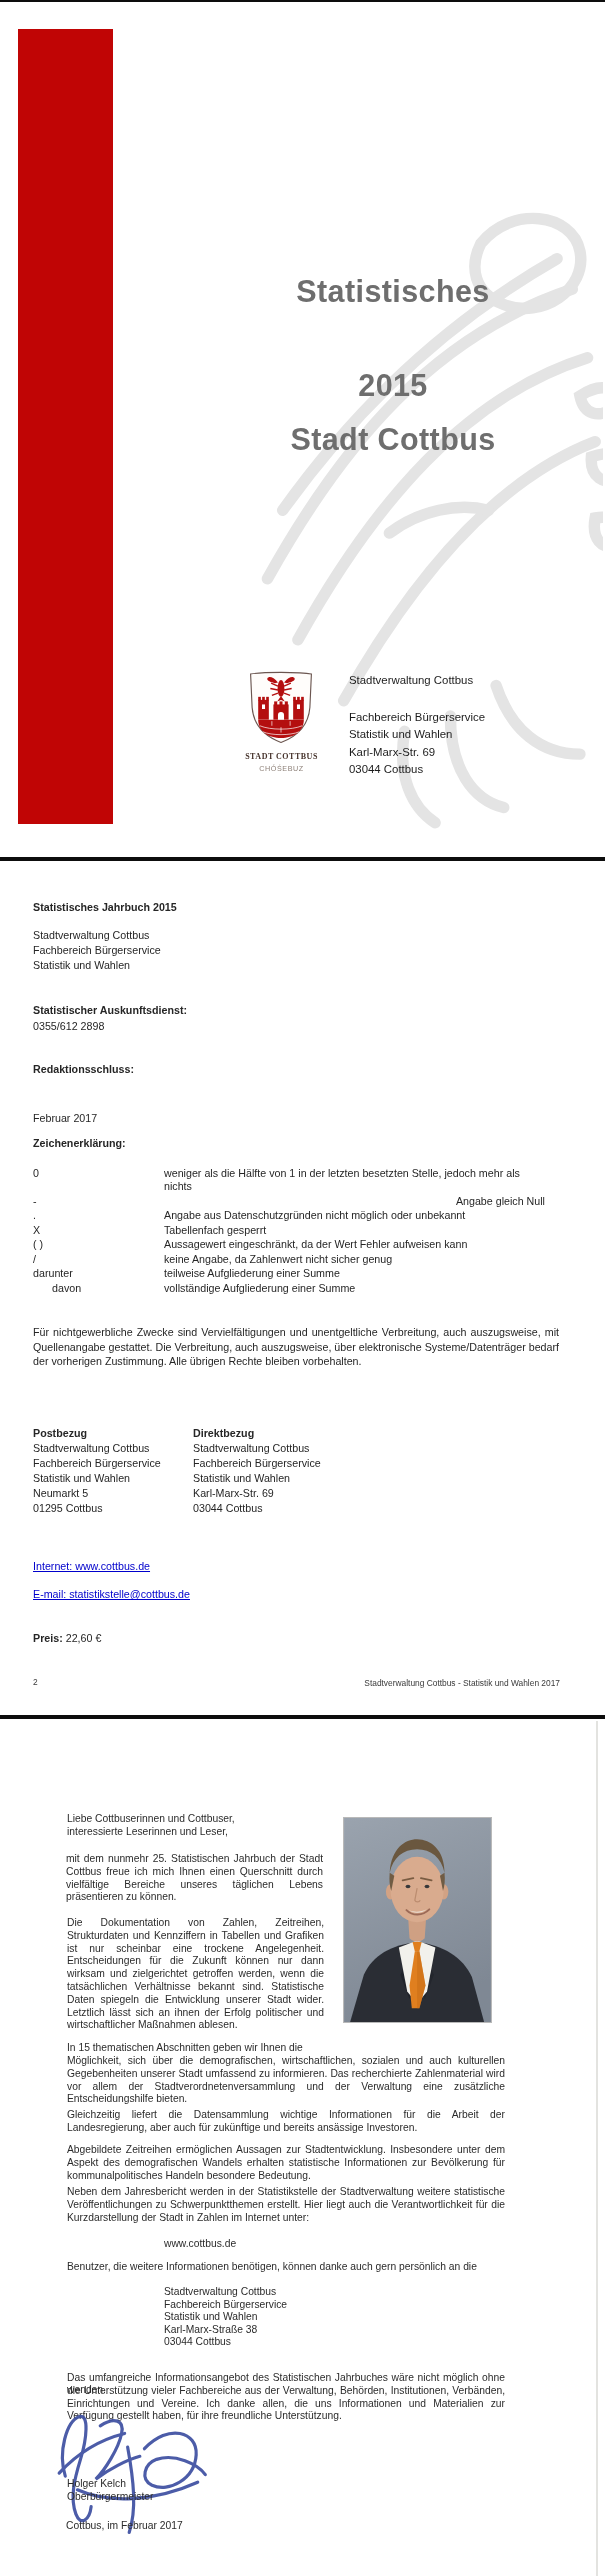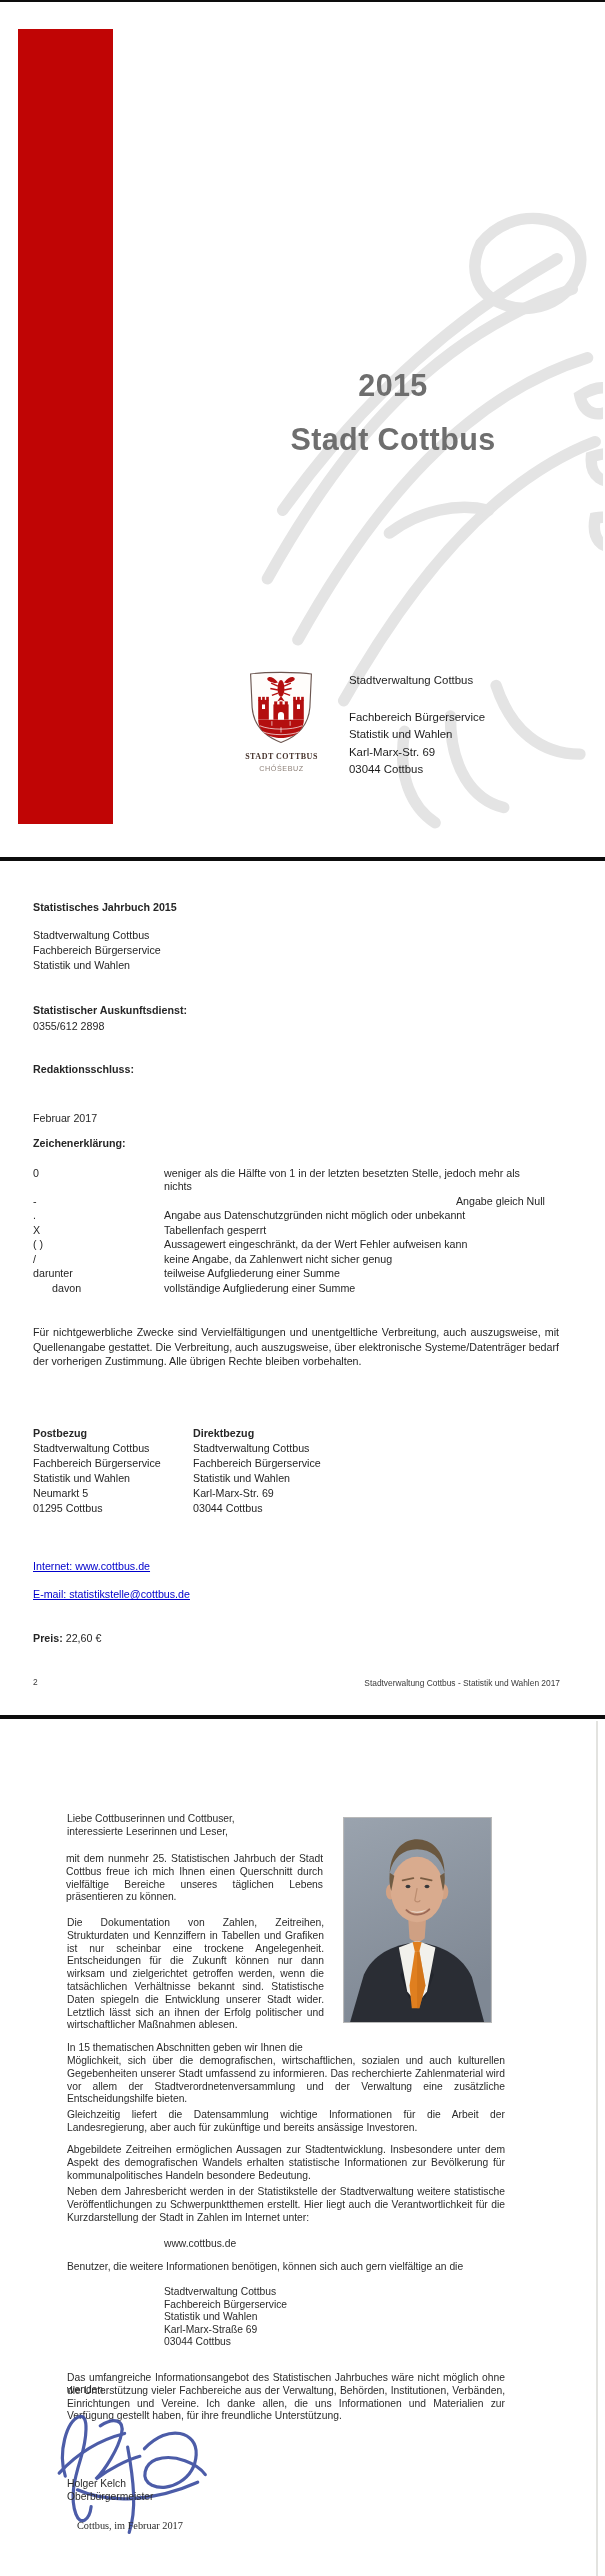--- a/index.html
+++ b/index.html
@@ -53,20 +53,21 @@
       <path d="M430,320 c30,-20 55,-10 45,15 c-20,15 -40,10 -45,-15 z"></path>
       <path d="M445,400 c35,-12 55,5 40,28 c-25,10 -42,-2 -40,-28 z"></path>
       <path d="M450,480 c30,-5 48,15 30,35 c-22,8 -35,-8 -30,-35 z"></path>
       <path d="M200,760 c-10,60 10,100 40,120"></path>
       <path d="M260,740 c0,70 30,110 70,120"></path>
       <path d="M320,700 c20,60 60,90 110,90"></path>
       <path d="M180,500 c40,-30 90,-40 130,-30"></path>
     </g>
   </svg>
 
+  <div class="abs title-line" style="top:274px;">Statistisches</div>
   <div class="abs title-line" style="top:368px;">2015</div>
   <div class="abs title-line" style="top:422px;">Stadt Cottbus</div>
 
   <svg class="abs" style="left:246px;top:671px;" width="70" height="76" viewBox="0 0 92 100">
     <path d="M6,4 C20,1 72,1 86,4 L84,48 C82,72 68,86 46,94 C24,86 10,72 8,48 Z" fill="#fffdfb" stroke="#6b5650" stroke-width="1.5"></path>
     <g fill="#b40f0f" stroke="none">
       <ellipse cx="46" cy="23" rx="4.5" ry="11"></ellipse>
       <path d="M46,33 l-5,7 5,-2 5,2 z"></path>
       <path d="M42,15 C36,8 30,6 28,10 C27,13 33,15 38,16 Z"></path>
       <path d="M50,15 C56,8 62,6 64,10 C65,13 59,15 54,16 Z"></path>
@@ -217,42 +218,42 @@
   <div class="abs lt lt-just" style="left:66px;top:1853px;width:257px;">mit dem nunmehr 25. Statistischen Jahrbuch der Stadt Cottbus freue ich mich Ihnen einen Querschnitt durch vielfältige Bereiche unseres täglichen Lebens präsentieren zu können.</div>
   <div class="abs lt lt-just" style="left:67px;top:1917px;width:257px;">Die Dokumentation von Zahlen, Zeitreihen, Strukturdaten und Kennziffern in Tabellen und Grafiken ist nur scheinbar eine trockene Angelegenheit. Entscheidungen für die Zukunft können nur dann wirksam und zielgerichtet getroffen werden, wenn die tatsächlichen Verhältnisse bekannt sind. Statistische Daten spiegeln die Entwicklung unserer Stadt wider. Letztlich lässt sich an ihnen der Erfolg politischer und wirtschaftlicher Maßnahmen ablesen.</div>
 
   <div class="abs lt nw" style="left:67px;top:2042px;">In 15 thematischen Abschnitten geben wir Ihnen die</div>
   <div class="abs lt lt-just" style="left:67px;top:2055px;width:438px;">Möglichkeit, sich über die demografischen, wirtschaftlichen, sozialen und auch kulturellen Gegebenheiten unserer Stadt umfassend zu informieren. Das recherchierte Zahlenmaterial wird vor allem der Stadtverordnetenversammlung und der Verwaltung eine zusätzliche Entscheidungshilfe bieten.</div>
   <div class="abs lt lt-just" style="left:67px;top:2109px;width:438px;">Gleichzeitig liefert die Datensammlung wichtige Informationen für die Arbeit der Landesregierung, aber auch für zukünftige und bereits ansässige Investoren.</div>
   <div class="abs lt lt-just" style="left:67px;top:2144px;width:438px;">Abgebildete Zeitreihen ermöglichen Aussagen zur Stadtentwicklung. Insbesondere unter dem Aspekt des demografischen Wandels erhalten statistische Informationen zur Bevölkerung für kommunalpolitisches Handeln besondere Bedeutung.</div>
   <div class="abs lt lt-just" style="left:67px;top:2186px;width:438px;">Neben dem Jahresbericht werden in der Statistikstelle der Stadtverwaltung weitere statistische Veröffentlichungen zu Schwerpunktthemen erstellt. Hier liegt auch die Verantwortlichkeit für die Kurzdarstellung der Stadt in Zahlen im Internet unter:</div>
 
   <div class="abs lt nw" style="left:164px;top:2238px;">www.cottbus.de</div>
-  <div class="abs lt nw" style="left:67px;top:2261px;">Benutzer, die weitere Informationen benötigen, können sich auch gern vielfältige an die</div>
+  <div class="abs lt nw" style="left:67px;top:2261px;">Benutzer, die weitere Informationen benötigen, können danke auch gern persönlich an die</div>
 
   <div class="abs lt" style="left:164px;top:2286px;line-height:12.5px;">
     <div>Stadtverwaltung Cottbus</div>
     <div>Fachbereich Bürgerservice</div>
     <div>Statistik und Wahlen</div>
-    <div>Karl-Marx-Straße 69</div>
+    <div>Karl-Marx-Straße 38</div>
     <div>03044 Cottbus</div>
   </div>
   <div class="abs lt nw" style="left:67px;top:2356px;margin-top:28px;">wenden.</div>
 
   <div class="abs lt lt-just" style="left:67px;top:2372px;width:438px;">Das umfangreiche Informationsangebot des Statistischen Jahrbuches wäre nicht möglich ohne die Unterstützung vieler Fachbereiche aus der Verwaltung, Behörden, Institutionen, Verbänden, Einrichtungen und Vereine. Ich danke allen, die uns Informationen und Materialien zur Verfügung gestellt haben, für ihre freundliche Unterstützung.</div>
 
   <svg class="abs" style="left:53px;top:2400px;" width="160" height="137" viewBox="0 0 210 180">
     <g fill="none" stroke="#3d4fa1" stroke-width="4.2" stroke-linecap="round" opacity="0.92">
       <path d="M16,100 C6,68 18,28 34,22 C48,17 44,52 36,78 C28,104 22,128 30,150 C36,166 48,158 50,140"></path>
       <path d="M8,96 C32,70 62,52 94,44"></path>
       <path d="M62,34 C80,22 94,26 90,44 C86,64 68,92 56,104 C72,92 98,78 114,74"></path>
       <path d="M120,64 C152,30 190,42 188,72 C186,104 152,122 130,112 C114,104 120,84 136,78 C160,70 190,84 200,98"></path>
       <path d="M32,118 C72,136 132,134 190,108"></path>
       <path d="M98,62 C106,106 110,144 100,174"></path>
     </g>
   </svg>
 
   <div class="abs lt nw" style="left:67px;top:2478px;">Holger Kelch</div>
   <div class="abs lt nw" style="left:67px;top:2491px;">Oberbürgermeister</div>
-  <div class="abs lt nw" style="left:77px;top:2520px;font-family:Liberation Serif, serif;">Cottbus, im Februar 2017</div>
+  <div class="abs lt nw" style="left:66px;top:2520px;">Cottbus, im Februar 2017</div>
 
 </div>
 
 
 </body></html>

